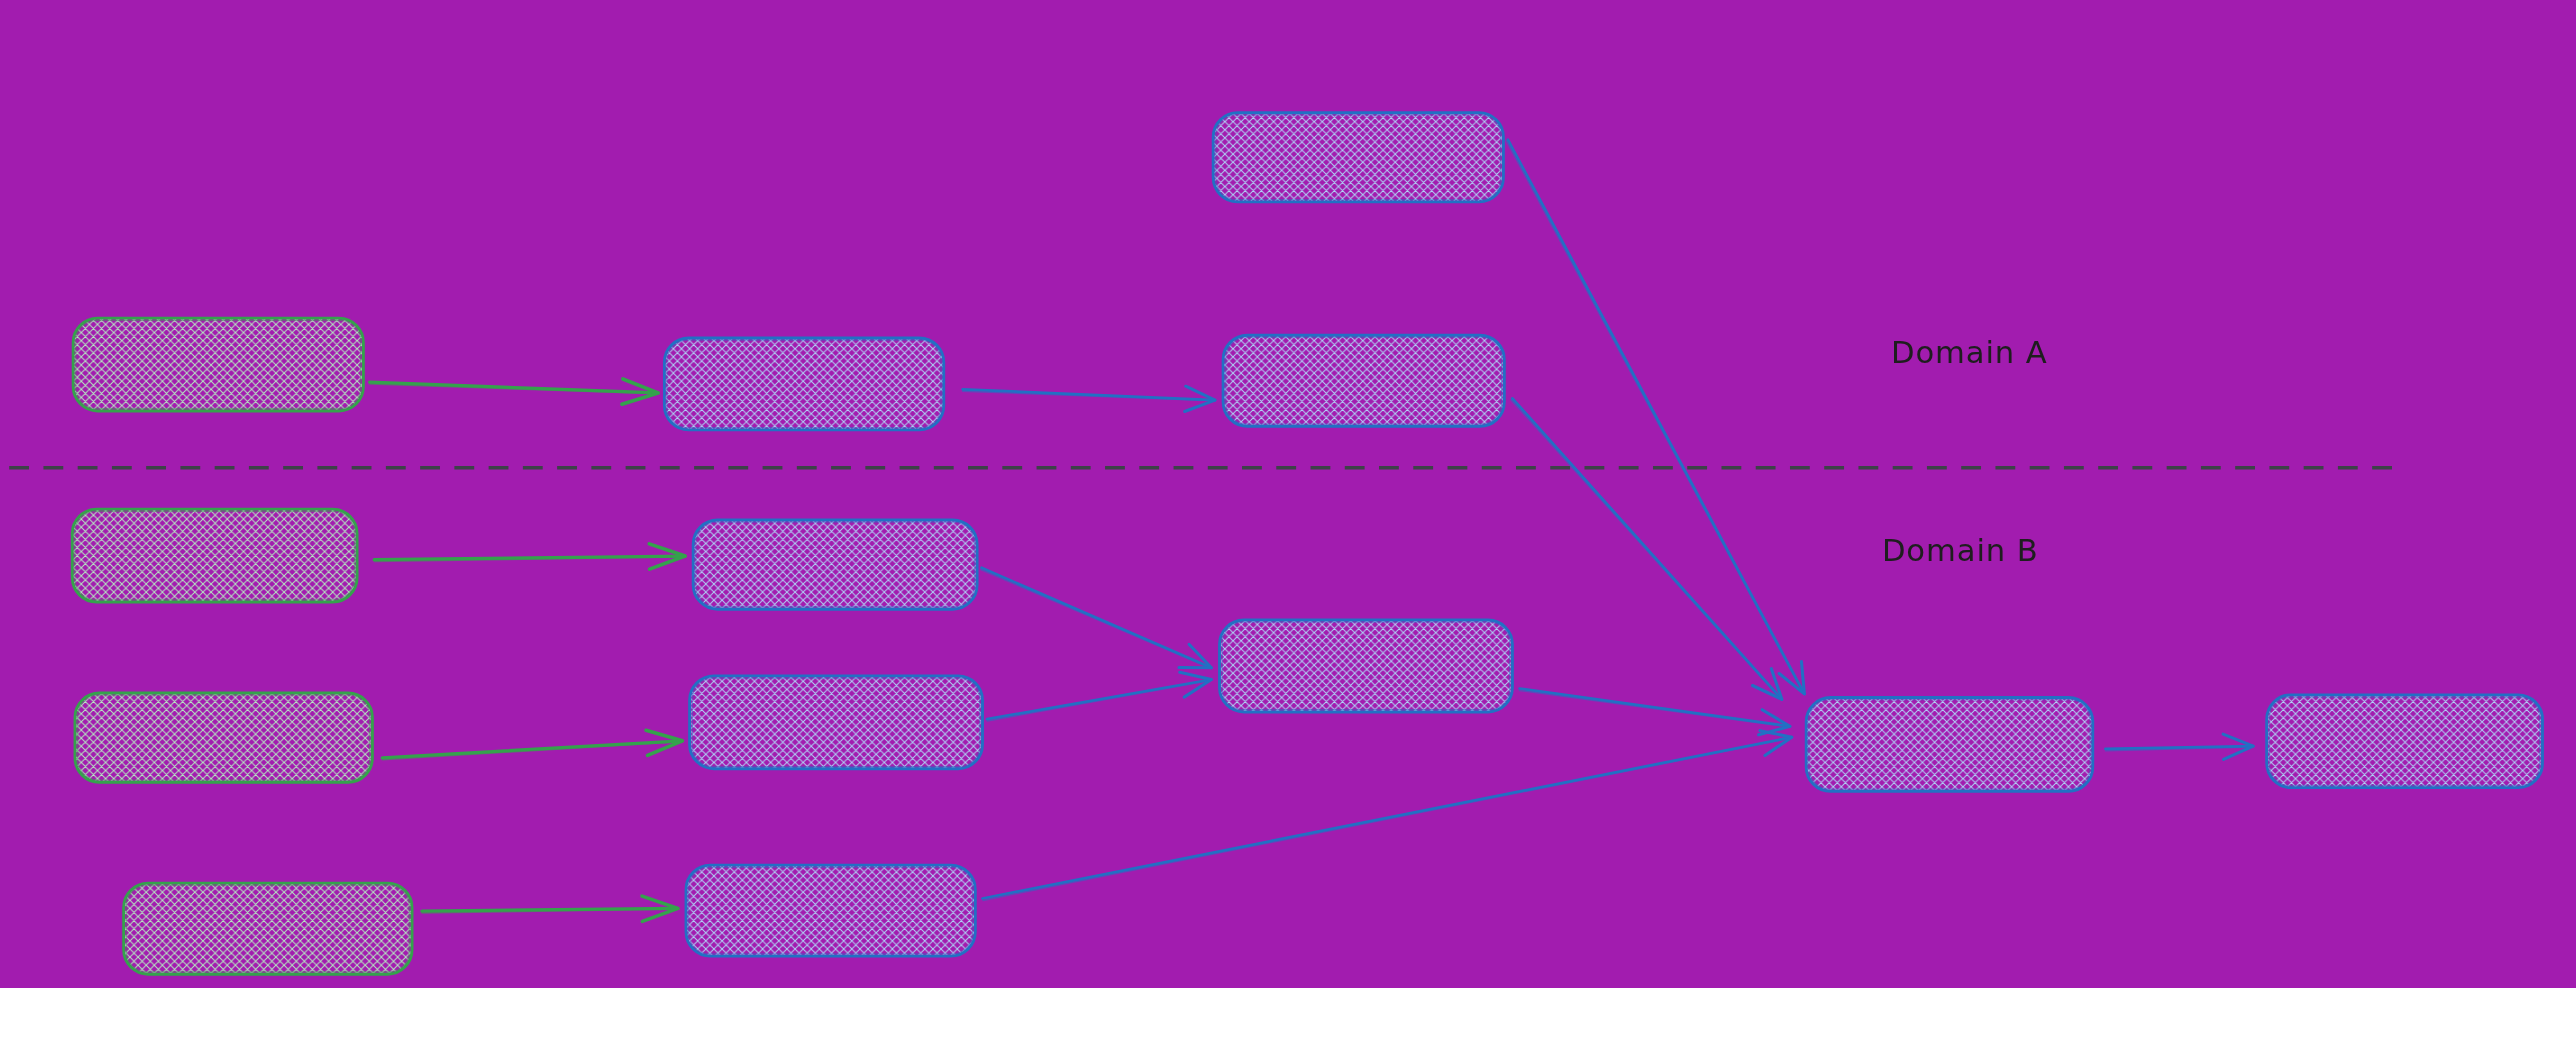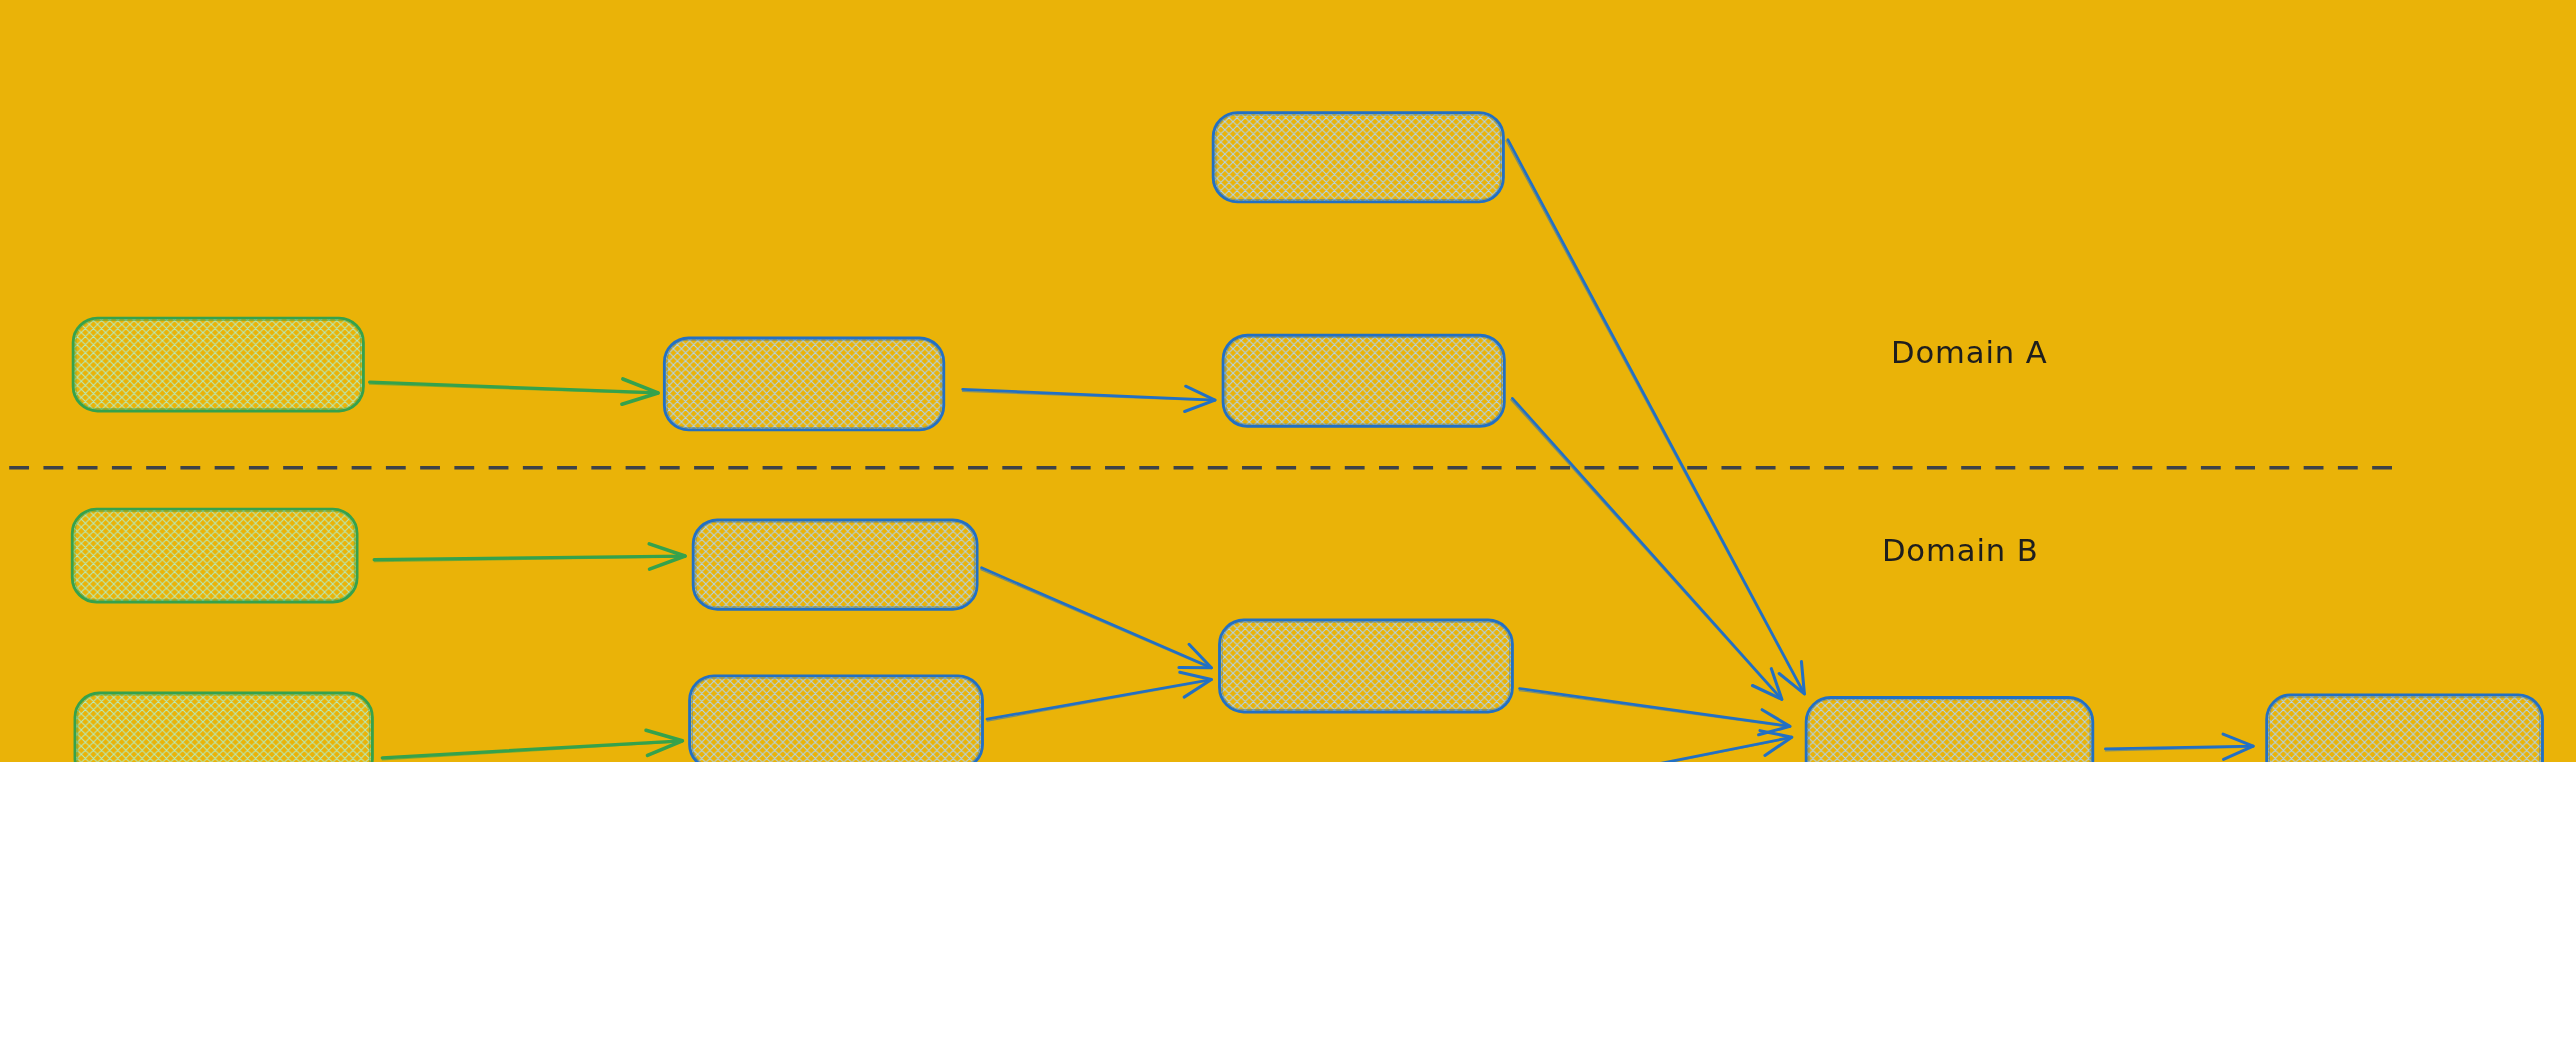--- a/index.html
+++ b/index.html
@@ -4,22 +4,22 @@
 <style>
   html, body {
     margin: 0;
     padding: 0;
     background: #ffffff;
     font-family: "DejaVu Sans", sans-serif;
   }
   .canvas-wrap {
     position: relative;
     width: 2576px;
-    height: 762px;
-    background: #eab308;
+    height: 988px;
+    background: #a21caf;
     overflow: hidden;
     text-decoration: underline;
   }
   svg { display: block; }
   .domain-label {
     font-family: "DejaVu Sans", sans-serif;
     font-size: 34px;
     letter-spacing: 1px;
     font-weight: 500;
   }

